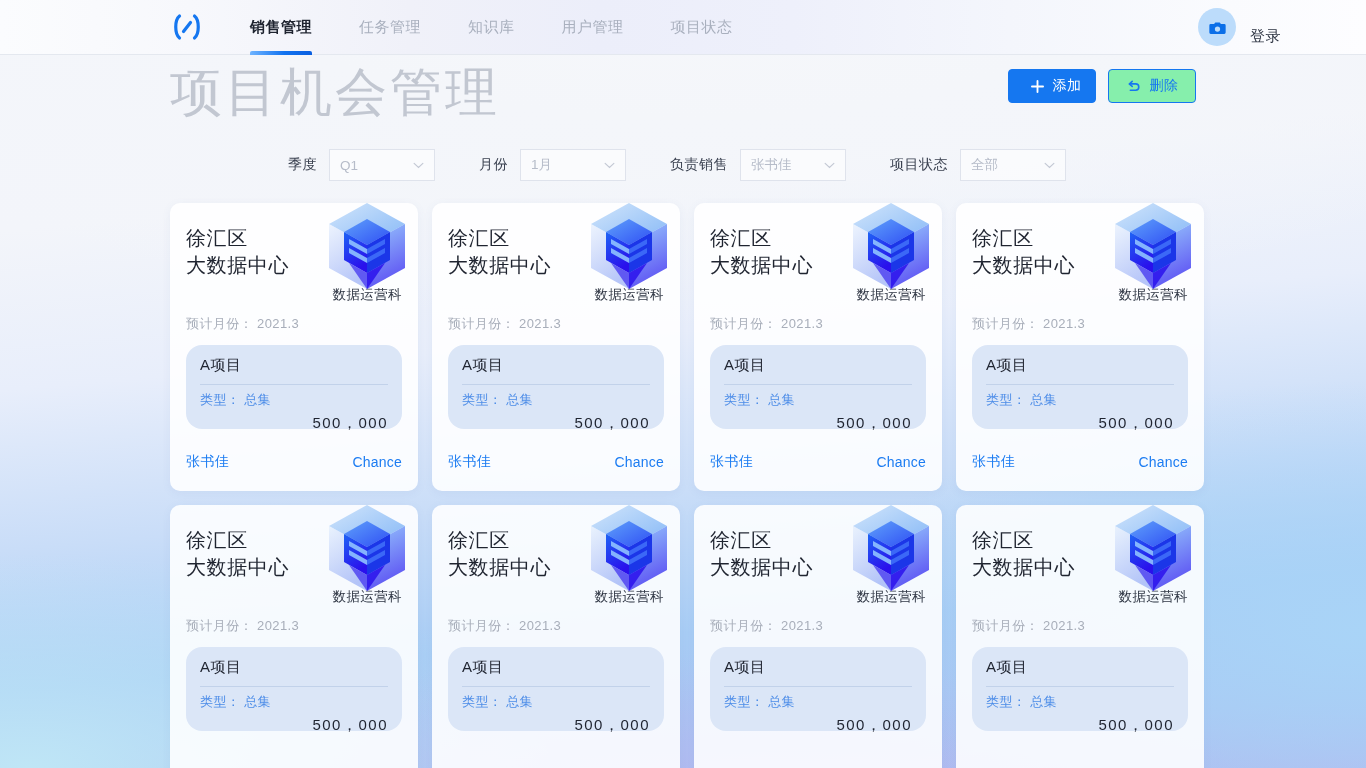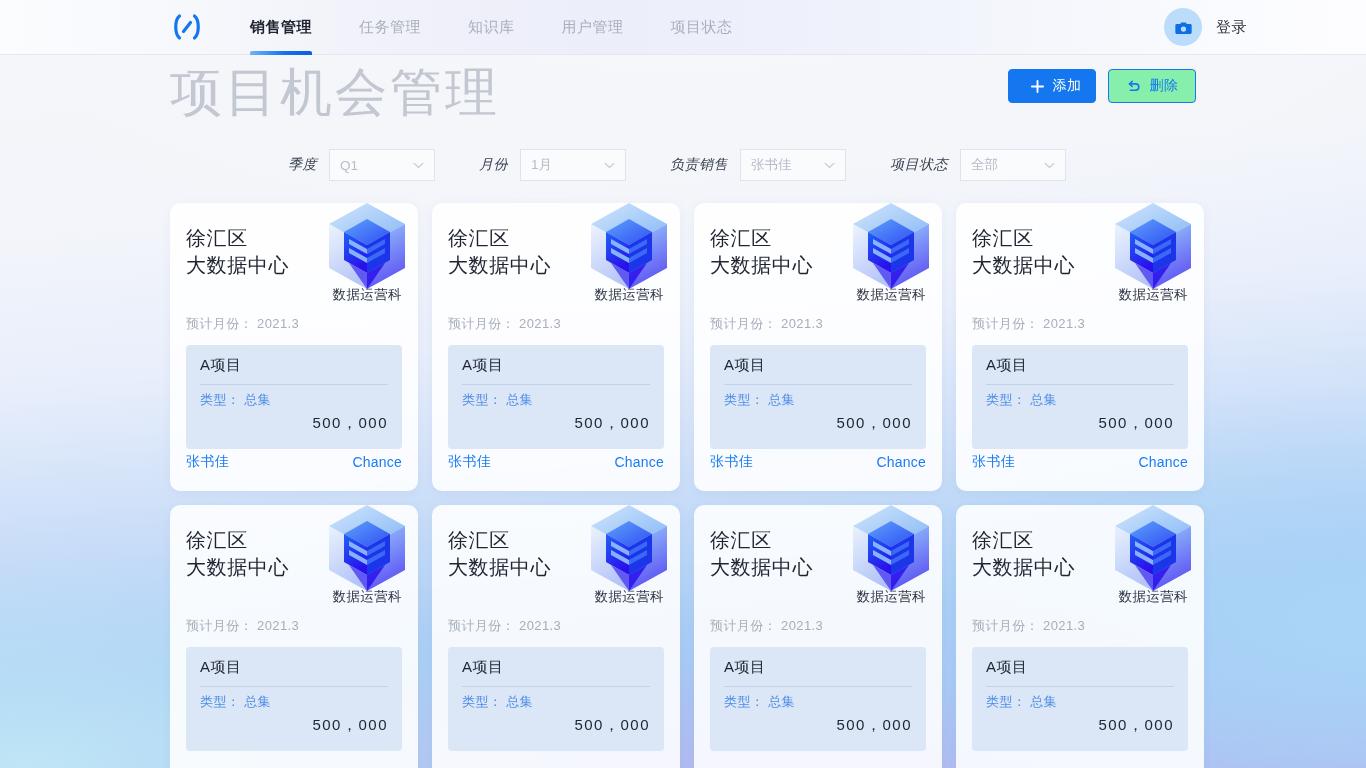--- a/index.html
+++ b/index.html
@@ -42,21 +42,21 @@
     padding: 0 0 0 0; margin-right: 47px;
     font-size: 15px; color: #a9b0be; letter-spacing: .5px;
     cursor: pointer;
   }
   .nav-tab.active { color: #1f2430; font-weight: 600; }
   .nav-tab.active::after {
     content:""; position:absolute; left: 0; right: 0; bottom: 0; height: 4px;
     background: linear-gradient(90deg,#6fb4ff 0%,#1273f0 55%,#0a5fe0 100%);
     border-radius: 2px 2px 0 0;
   }
-  #nav-right { margin-left:auto; margin-right: 119px; display:flex; align-items:center; gap:14px; }
+  #nav-right { margin-left:auto; margin-right: 85px; display:flex; align-items:flex-end; gap:14px; }
   #avatar-circle {
     width: 38px; height: 38px; border-radius: 50%;
     background: #bcdcfb; display:flex; align-items:center; justify-content:center;
   }
   #login-label { font-size: 15px; color: #2b3240; letter-spacing: .5px; }
 
   
   #content { position: absolute; top: 55px; left: 0; right: 0; bottom: 0; z-index: 5; }
   #breadcrumb { margin: 22px 0 0 170px; font-size: 12.5px; color: #8b93a3; letter-spacing:.3px; }
   #breadcrumb .sep { margin: 0 7px; color:#a9b0be; }
@@ -76,21 +76,21 @@
   }
   .btn-primary { background:#1577f0; color:#fff; border:1px solid #1577f0;padding-left:8px; }
   .btn-outline { background:#86efac; color:#1577f0; border:1px solid #1577f0; }
 
   
   #filter-bar {
     margin: 26px 0 0 0; display:flex; align-items:center;
     padding-left: 288px;
   }
   .filter-group { display:flex; align-items:center; margin-right: 44px; }
-  .filter-label { font-size: 14px; color:#3a4150; margin-right: 12px; letter-spacing:.5px; white-space:nowrap;font-style:italic; }
+  .filter-label { font-size: 14px; color:#3a4150; margin-right: 12px; letter-spacing:.5px; white-space:nowrap; }
   .select-box {
     width: 106px; height: 32px; border:1px solid #dfe3ec; border-radius:0;
     background: rgba(255,255,255,.55);
     display:flex; align-items:center; justify-content:space-between;
     padding: 0 10px; cursor:pointer;
   }
   .select-value { font-size: 13.5px; color:#b6bcc9; }
   .chev { width:11px; height:7px; flex:none; }
 
   
@@ -103,21 +103,21 @@
     background: rgba(255,255,255,.88);
     box-shadow: 0 2px 10px rgba(80,110,170,.07);
     position: relative; padding: 22px 16px 0 16px;
     cursor: pointer;
   }
   .card-icon { position:absolute; right: 8px; top: -4px; width: 86px; height: 96px; }
   .card-title { font-size: 20px; color:#1f2430; line-height: 27px; letter-spacing:.6px; }
   .card-dept { font-size: 13.5px; color:#2f3644; margin-top: 7px; letter-spacing:.4px;text-align:right; }
   .card-month { font-size: 13px; color:#a8aeba; margin-top: 11px; letter-spacing:.4px; }
   .inner-panel {
-    margin-top: 12px; height: 104px; border-radius: 4px;
+    margin-top: 12px; height: 84px; border-radius: 16px;
     background: #dbe6f7; padding: 11px 14px 0 14px;
   }
   .inner-title { font-size: 15px; color:#1f2430; letter-spacing:.5px; }
   .inner-rule { height:1px; background:#c2d2ea; margin: 9px 0 0 0; }
   .inner-type { font-size: 13px; color:#4c8ce8; margin-top: 6px; letter-spacing:.4px; }
   .inner-amount { font-size: 15px; color:#1f2430; text-align:right; margin-top: 5px; letter-spacing:1.5px; }
   .card-footer {
     position:absolute; left:16px; right:16px; bottom: 20px;
     display:flex; align-items:center; justify-content:space-between;
   }

